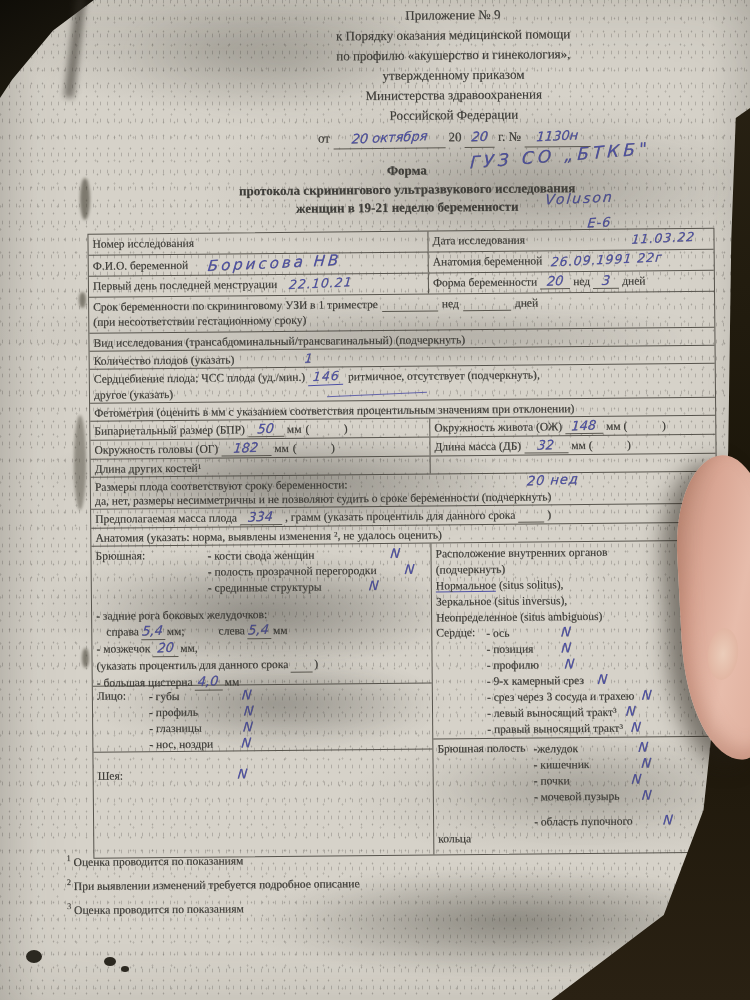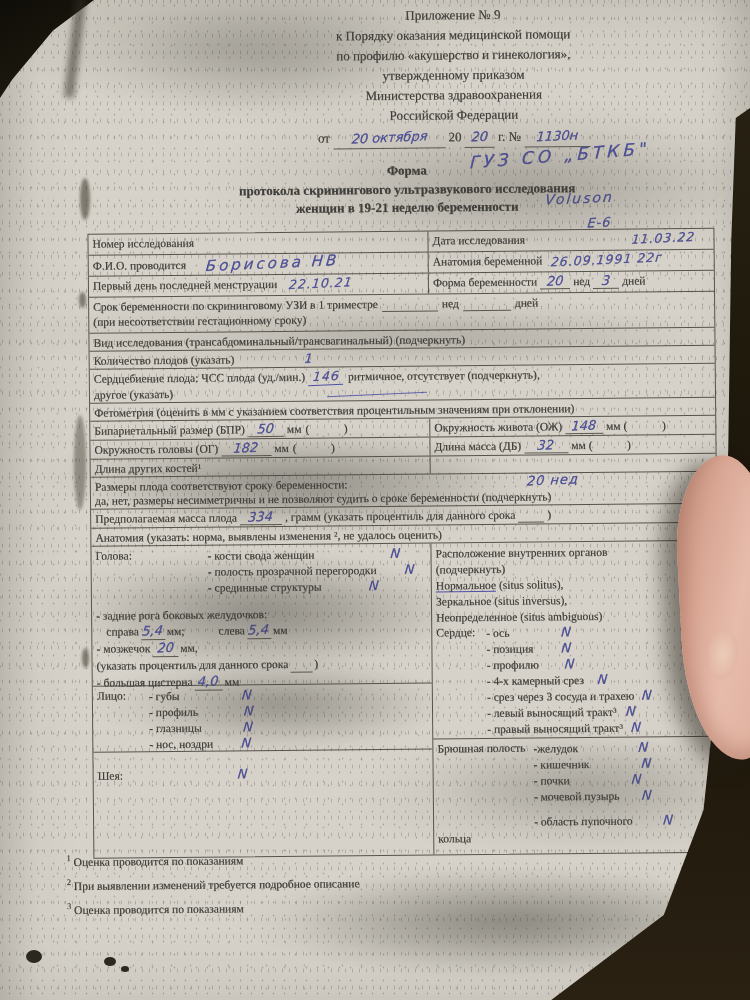--- a/index.html
+++ b/index.html
@@ -159,21 +159,21 @@
           <span>Номер исследования</span>
         </div>
         <div class="td r flexrow">
           <span>Дата исследования</span>
           <span class="hw val push">11.03.22</span>
         </div>
       </div>
 
       <div class="tr h21">
         <div class="td l flexrow">
-          <span>Ф.И.О. проводится</span>
+          <span>Ф.И.О. беременной</span>
           <span class="hw big" style="margin-left:20px">Борисова НВ</span>
         </div>
         <div class="td r flexrow">
           <span>Анатомия беременной</span>
           <span class="hw val" style="margin-left:8px">26.09.1991 22г</span>
         </div>
       </div>
 
       <div class="tr h21">
         <div class="td l flexrow">
@@ -293,21 +293,21 @@
           <span>Анатомия (указать: норма, выявлены изменения ², не удалось оценить)</span>
         </div>
       </div>
 
       <div class="tr" style="min-height:311px">
 
         <div class="td l sec-l" style="padding:0">
 
           <div class="sub bline" style="height:140px">
             <div class="flexrow" style="align-items:flex-start">
-              <span class="alabel">Голова:</span>
+              <span class="alabel">Брюшная:</span>
               <div class="col" style="padding-left:60px">
                 <div class="item">
                   <span>- кости свода женщин</span>
                   <span class="hw chk" style="margin-left:auto;margin-right:26px">N</span>
                 </div>
                 <div class="item">
                   <span>- полость прозрачной перегородки</span>
                   <span class="hw chk" style="margin-left:auto;margin-right:12px">N</span>
                 </div>
                 <div class="item">
@@ -392,21 +392,21 @@
                 </div>
                 <div class="item">
                   <span>- позиция</span>
                   <span class="hw chk" style="margin-left:28px">N</span>
                 </div>
                 <div class="item">
                   <span>- профилю</span>
                   <span class="hw chk" style="margin-left:26px">N</span>
                 </div>
                 <div class="item">
-                  <span>- 4-х камерный срез</span>
+                  <span>- 9-х камерный срез</span>
                   <span class="hw chk" style="margin-left:14px">N</span>
                 </div>
                 <div class="item">
                   <span>- срез через 3 сосуда и трахею</span>
                   <span class="hw chk" style="margin-left:8px">N</span>
                 </div>
                 <div class="item">
                   <span>- левый выносящий тракт³</span>
                   <span class="hw chk" style="margin-left:10px">N</span>
                 </div>

